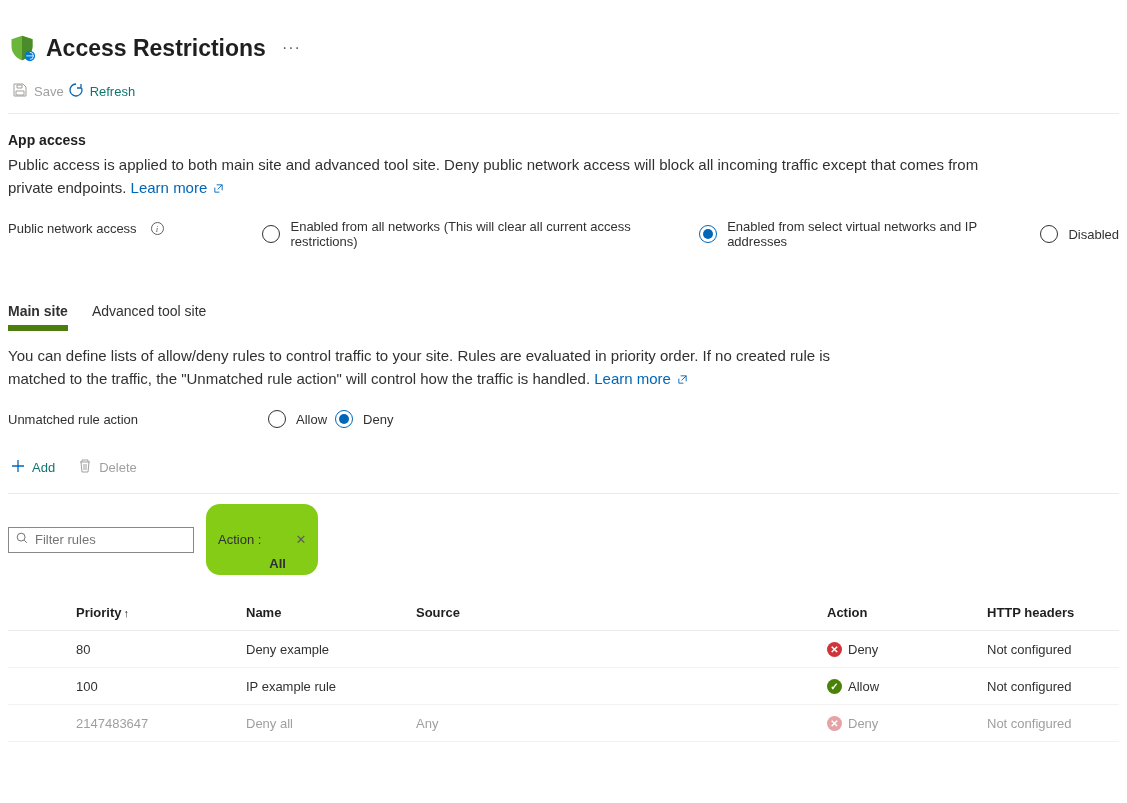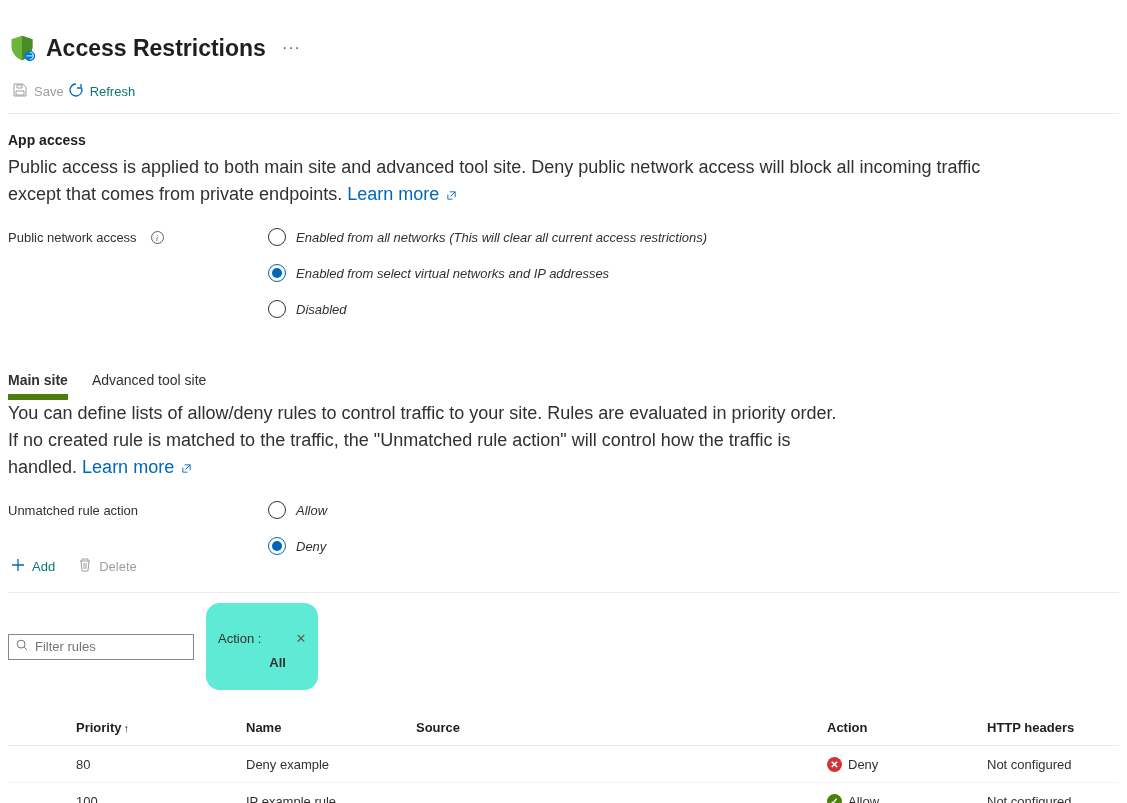--- a/index.html
+++ b/index.html
@@ -52,21 +52,21 @@
     .cmd-btn svg { width: 16px; height: 16px; }
 
     .section { margin-top: 18px; }
     .section-title {
       font-size: 14px;
       font-weight: 600;
       color: #201f1e;
       margin-bottom: 6px;
     }
     .section-desc {
-      font-size: 18px;
+      font-size: 15px;
       color: #323130;
       line-height: 1.5;
       max-width: 1000px;
     }
     .link {
       color: #0067b8;
       text-decoration: none;
       white-space: nowrap;
     }
     .link svg { width: 11px; height: 11px; vertical-align: -1px; margin-left: 2px; }
@@ -90,21 +90,21 @@
       border: 1px solid #605e5c;
       border-radius: 50%;
       display: inline-flex;
       align-items: center;
       justify-content: center;
       font-size: 9px;
       font-style: italic;
       font-family: Georgia, serif;
       color: #605e5c;
     }
-    .radio-group { display: flex; flex-direction: column; gap: 18px; font-style: italic; }
+    .radio-group { display: flex; flex-direction: row; gap: 8px; }
     .radio-item {
       display: flex;
       align-items: center;
       gap: 10px;
       cursor: pointer;
     }
     .radio-outer {
       width: 18px; height: 18px;
       border: 1px solid #323130;
       border-radius: 50%;
@@ -138,20 +138,21 @@
     }
     .tab.active {
       font-weight: 600;
       border-bottom: 6px solid #4d7c0f;
     }
 
     .rule-toolbar {
       display: flex;
       align-items: center;
       gap: 18px;
+      margin-top: 28px;
       padding-bottom: 14px;
       border-bottom: 1px solid #edebe9;
     }
 
     .filter-row {
       display: flex;
       align-items: center;
       gap: 12px;
       margin-top: 10px;
     }
@@ -168,23 +169,23 @@
       border: none;
       outline: none;
       font-size: 13px;
       width: 100%;
       color: #605e5c;
     }
     .filter-chip {
       display: inline-flex;
       align-items: center;
       gap: 8px;
-      background: #5eead4;
+      background: #84cc16;
       border-radius: 14px;
-      padding: 4px 10px 20px 12px;
+      padding: 4px 10px 4px 12px;
       font-size: 13px;
       color: #323130;
     }
     .filter-chip b { font-weight: 600; margin-top: 48px; }
     .chip-x {
       width: 14px; height: 14px;
       display: inline-flex;
       align-items: center;
       justify-content: center;
       font-size: 13px;
@@ -306,21 +307,21 @@
   </div>
 </div>
 
 <div class="section" style="margin-top:48px">
 
   <div class="tabs">
     <div class="tab active">Main site</div>
     <div class="tab">Advanced tool site</div>
   </div>
 
-  <div class="section-desc" style="max-width:830px">
+  <div class="section-desc" style="margin-top:14px; max-width:830px">
     <span>You can define lists of allow/deny rules to control traffic to your site. Rules are evaluated in priority order. If no created rule is matched to the traffic, the "Unmatched rule action" will control how the traffic is handled.</span>
     <a href="#" class="link">
       <span>Learn more</span>
       <span><svg viewBox="0 0 12 12">
             <path d="M4 2h6v6M10 2L5 7M2 5v5h5" fill="none" stroke="#0067b8" stroke-width="1"></path>
           </svg></span>
     </a>
   </div>
 
   <div class="field-row">
@@ -406,15 +407,26 @@
           <td class="col-cb"></td>
           <td>100</td>
           <td>IP example rule</td>
           <td></td>
           <td><span class="status-cell">
               <span class="circle-badge allow-badge">✓</span>
               <span>Allow</span>
             </span></td>
           <td>Not configured</td>
         </tr>
+        <tr class="dim">
+          <td class="col-cb"></td>
+          <td>2147483647</td>
+          <td>Deny all</td>
+          <td>Any</td>
+          <td><span class="status-cell">
+              <span class="circle-badge deny-badge dim">✕</span>
+              <span>Deny</span>
+            </span></td>
+          <td>Not configured</td>
+        </tr>
       </tbody>
   </table>
 </div>
 
 </body></html>

